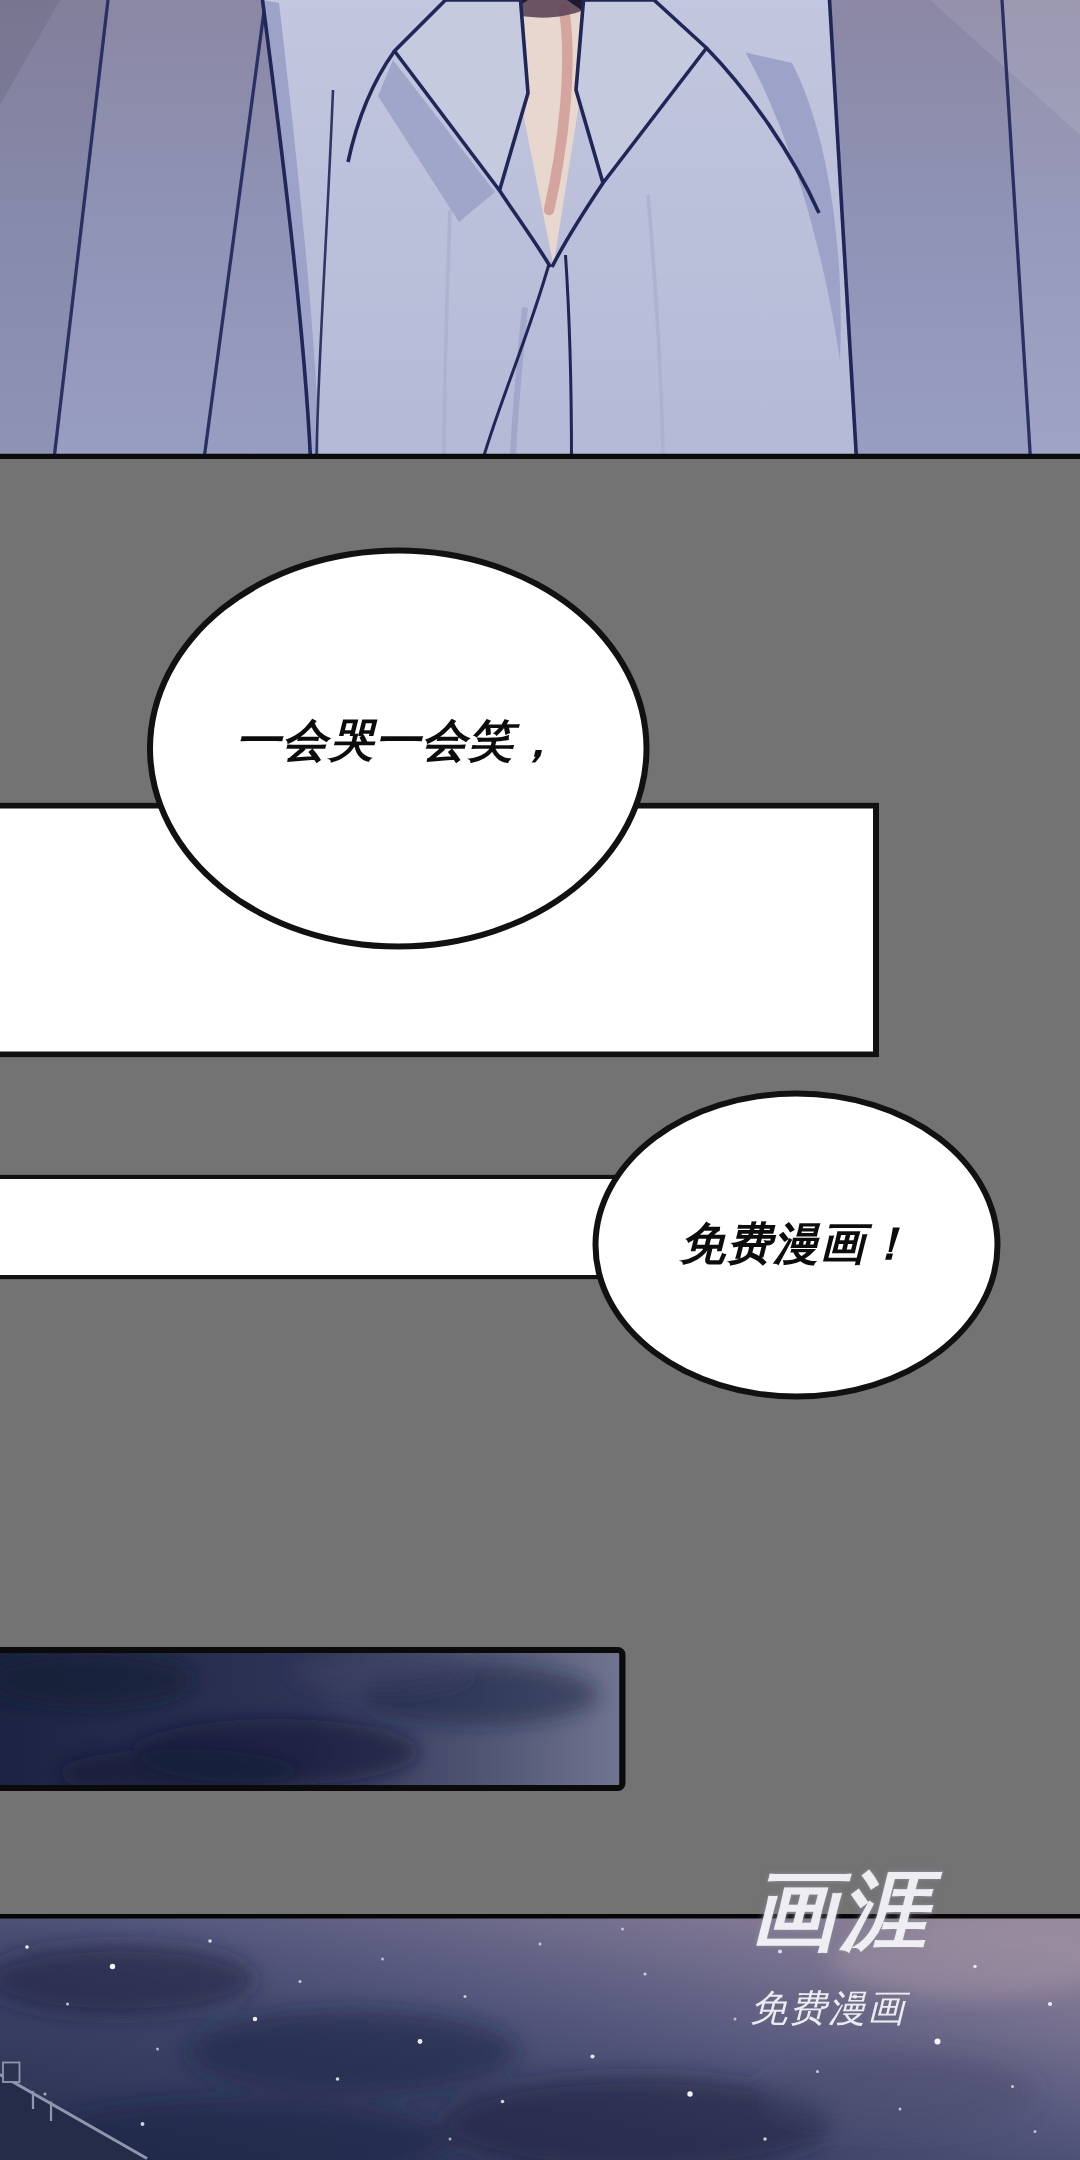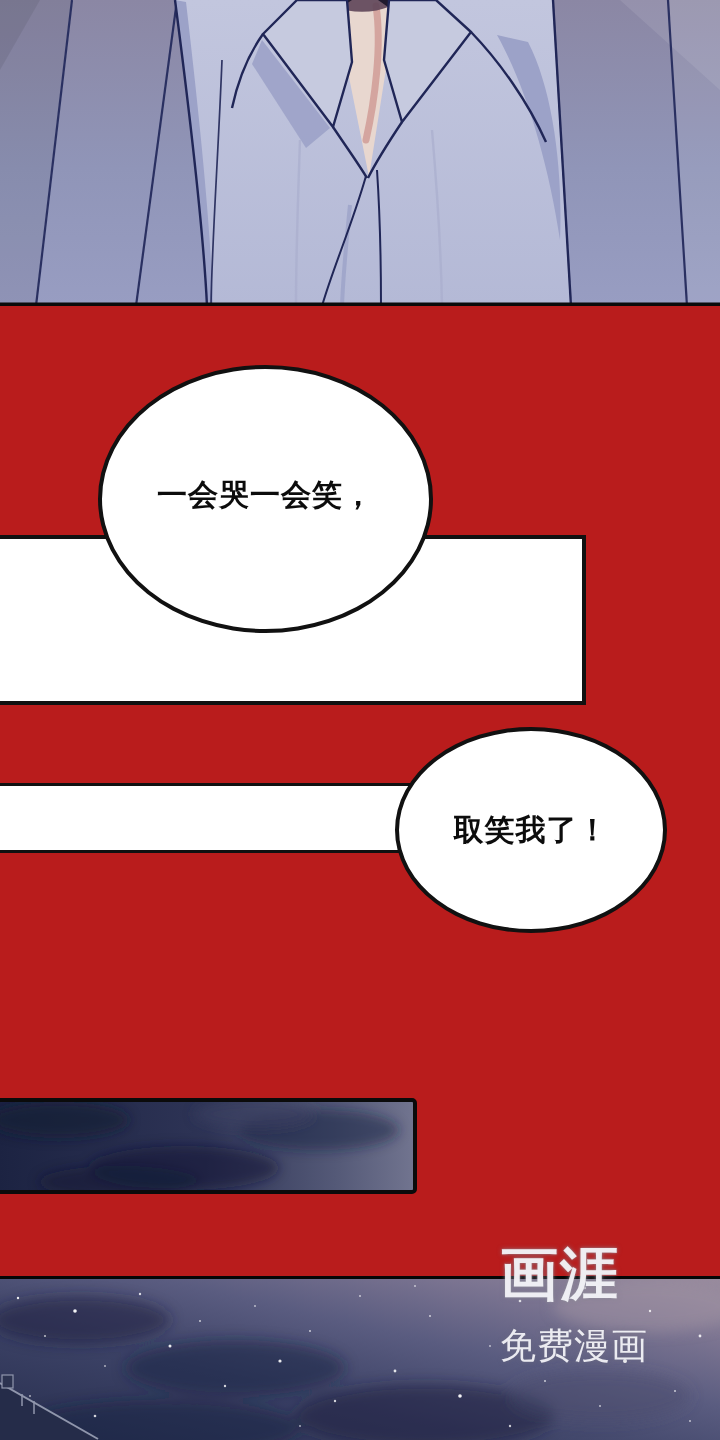--- a/index.html
+++ b/index.html
@@ -1,18 +1,18 @@
 <!DOCTYPE html>
 <html><head>
 <meta charset="utf-8">
 <style>
   html,body{margin:0;padding:0;background:#ffffff;}
   #stage{
     position:relative;width:720px;height:1440px;overflow:hidden;
-    background:#b91c1c;font-family:"Liberation Sans","DejaVu Sans",sans-serif;
+    background:#737373;font-family:"Liberation Sans","DejaVu Sans",sans-serif;font-style:italic;
   }
   .abs{position:absolute;}
   
   #panel-top{left:0;top:0;width:720px;height:306px;z-index:1;}
   
   .frame{background:#ffffff;border:4px solid #111111;box-sizing:border-box;}
   #frame-1{left:-8px;top:535px;width:594px;height:170px;z-index:2;}
   #frame-2{left:-8px;top:783px;width:528px;height:70px;border-width:3px;z-index:2;}
   
   .bubble{
@@ -37,21 +37,21 @@
   
   #panel-bottom{left:0;top:1276px;width:720px;height:164px;z-index:2;}
   
   #watermark{left:500px;top:1236px;width:170px;z-index:9;text-align:left;}
   #wm-logo{
     display:block;font-size:58px;font-weight:800;letter-spacing:2px;
     color:rgba(252,252,255,0.88);
     text-shadow:0 0 5px rgba(130,130,145,0.65),0 0 2px rgba(160,160,170,0.8);
   }
   #wm-caption{
-    display:block;margin-top:8px;font-size:36px;font-weight:500;letter-spacing:1px;
+    display:block;margin-top:8px;font-size:25px;font-weight:500;letter-spacing:1px;
     color:rgba(250,250,253,0.9);
     text-shadow:0 0 4px rgba(110,110,125,0.6);
   }
 </style>
 </head>
 <body>
 
 <div id="stage">
 
   <div class="abs" id="panel-top">
@@ -119,21 +119,21 @@
   <div class="abs frame" id="frame-2"></div>
 
   <div class="abs bubble" id="bubble-1">
     <div class="txt">
       <div>一会哭一会笑，</div>
     </div>
   </div>
 
   <div class="abs bubble" id="bubble-2">
     <div class="txt">
-      <div>取笑我了！</div>
+      <div>免费漫画！</div>
     </div>
   </div>
 
   <div class="abs" id="strip-panel">
     <svg width="414" height="88" viewBox="0 0 414 88" xmlns="http://www.w3.org/2000/svg">
       <defs>
         <linearGradient id="stripGrad" x1="0" y1="0" x2="1" y2="0">
           <stop offset="0" stop-color="#1c2342"></stop>
           <stop offset="0.5" stop-color="#2e3456"></stop>
           <stop offset="0.82" stop-color="#555a78"></stop>

